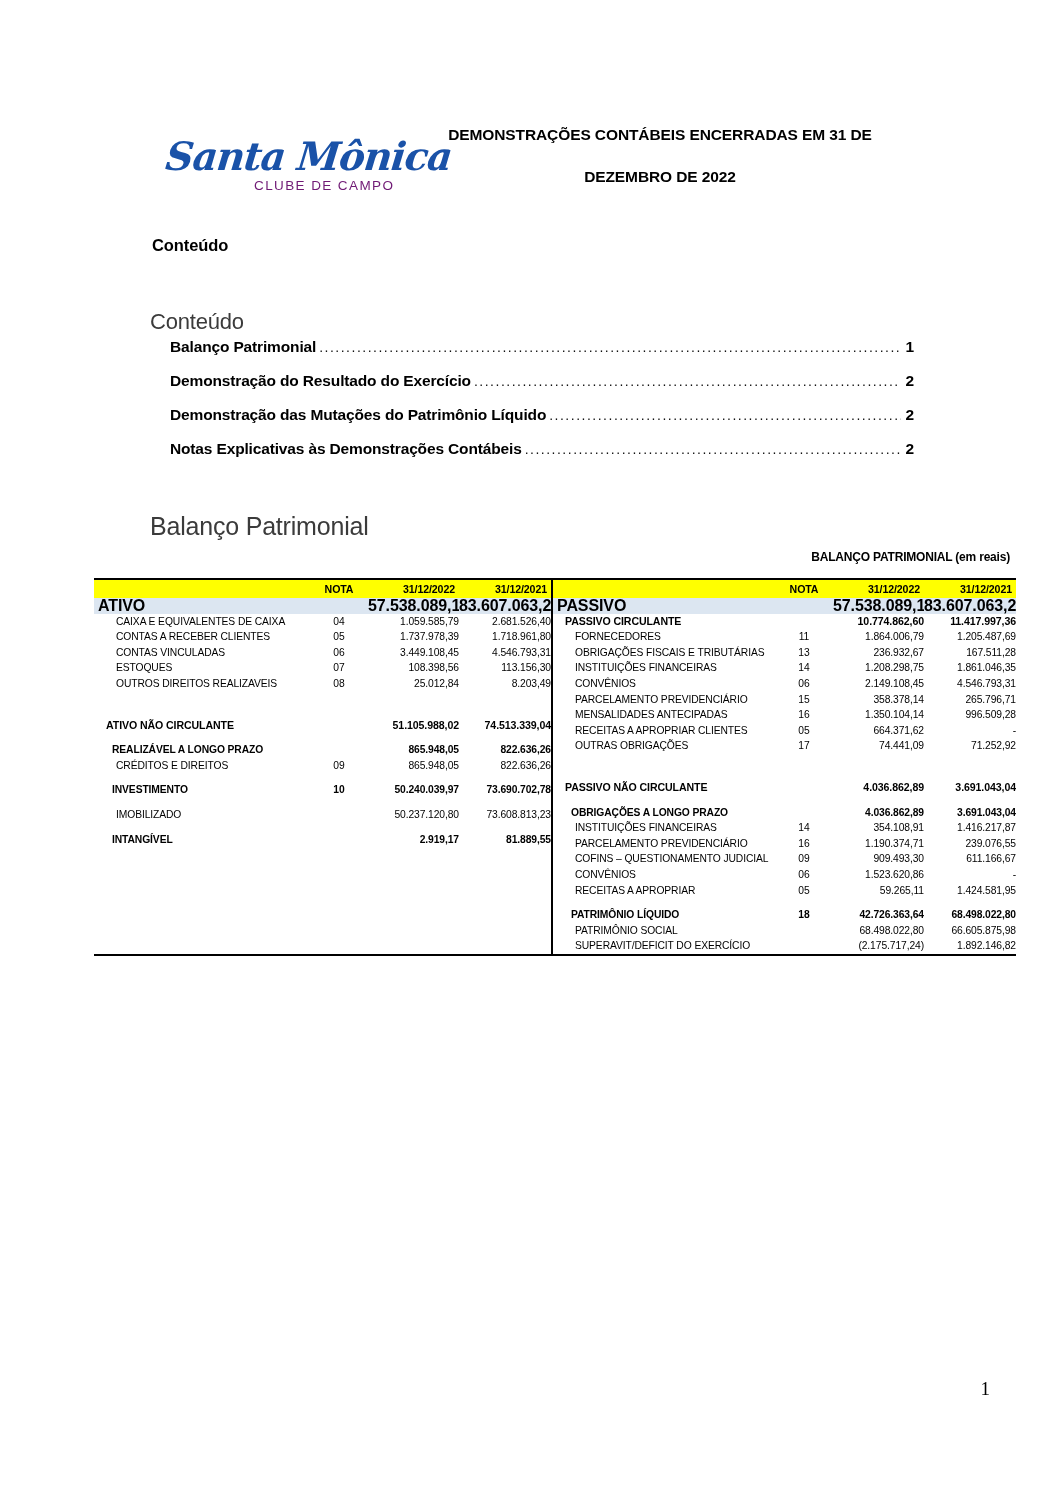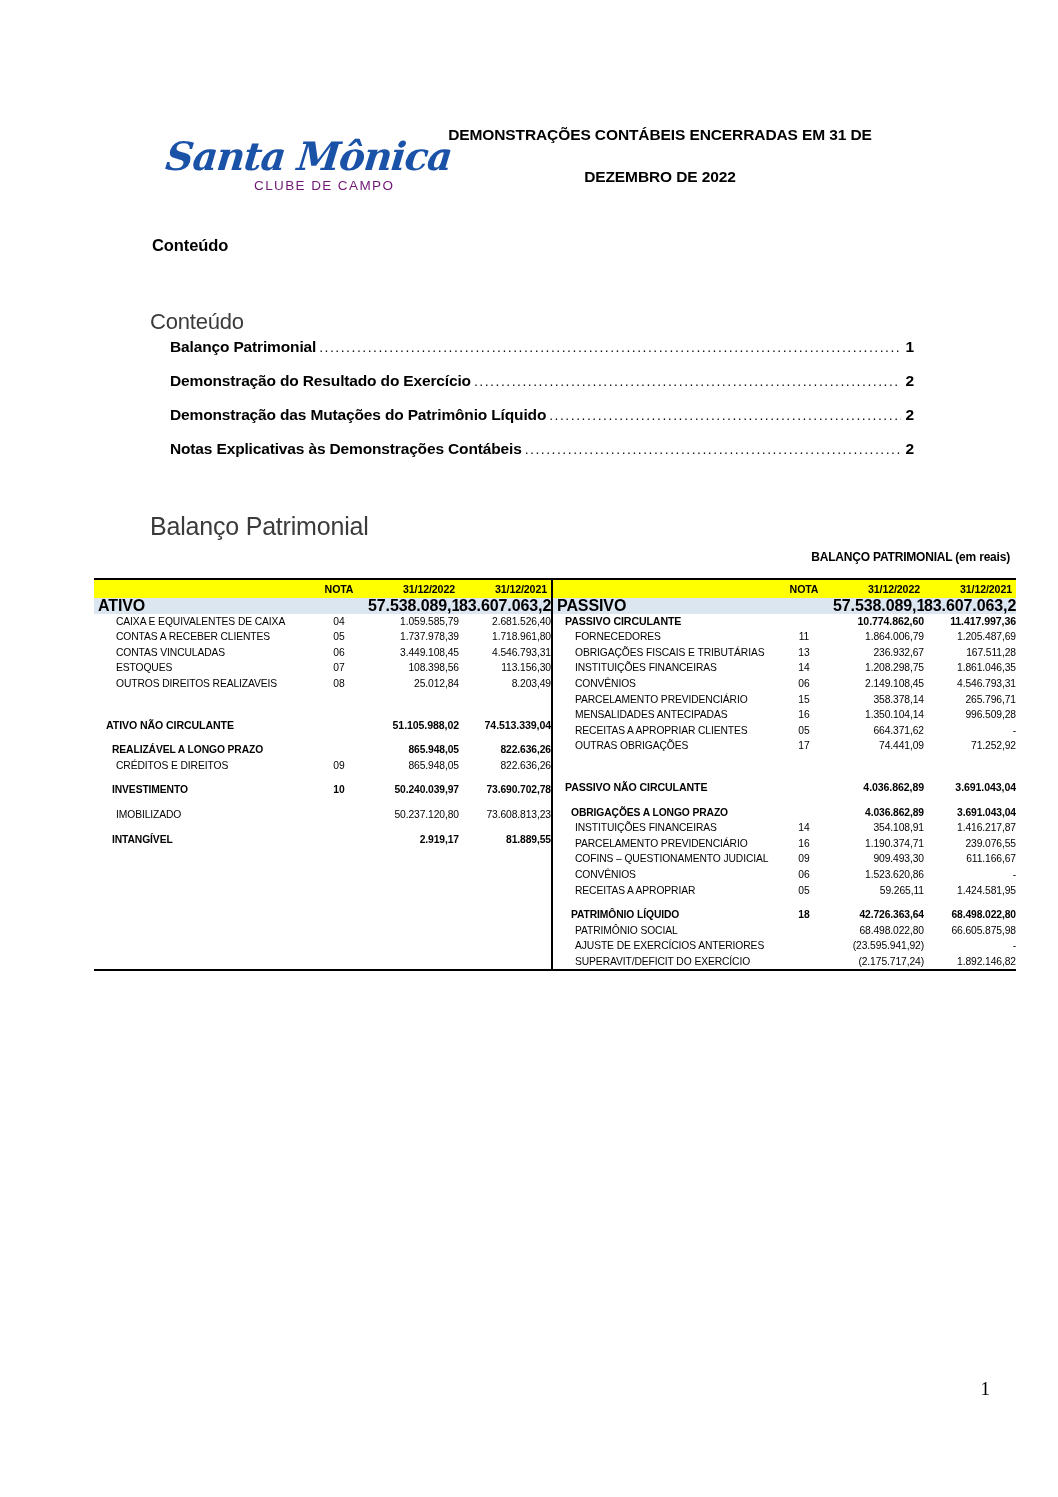--- a/index.html
+++ b/index.html
@@ -522,26 +522,20 @@
               <td class="val">42.726.363,64</td>
               <td class="val">68.498.022,80</td>
             </tr>
             <tr class="lvl-item">
               <td class="desc">PATRIMÔNIO SOCIAL</td>
               <td class="nota"></td>
               <td class="val">68.498.022,80</td>
               <td class="val">66.605.875,98</td>
             </tr>
             <tr class="lvl-item">
-              <td class="desc">AJUSTE DE EXERCÍCIOS ANTERIORES</td>
-              <td class="nota"></td>
-              <td class="val">(23.595.941,92)</td>
-              <td class="val">-</td>
-            </tr>
-            <tr class="lvl-item">
               <td class="desc">SUPERAVIT/DEFICIT DO EXERCÍCIO</td>
               <td class="nota"></td>
               <td class="val">(2.175.717,24)</td>
               <td class="val">1.892.146,82</td>
             </tr>
           </tbody>
       </table>
     </div>
   </div>
 

